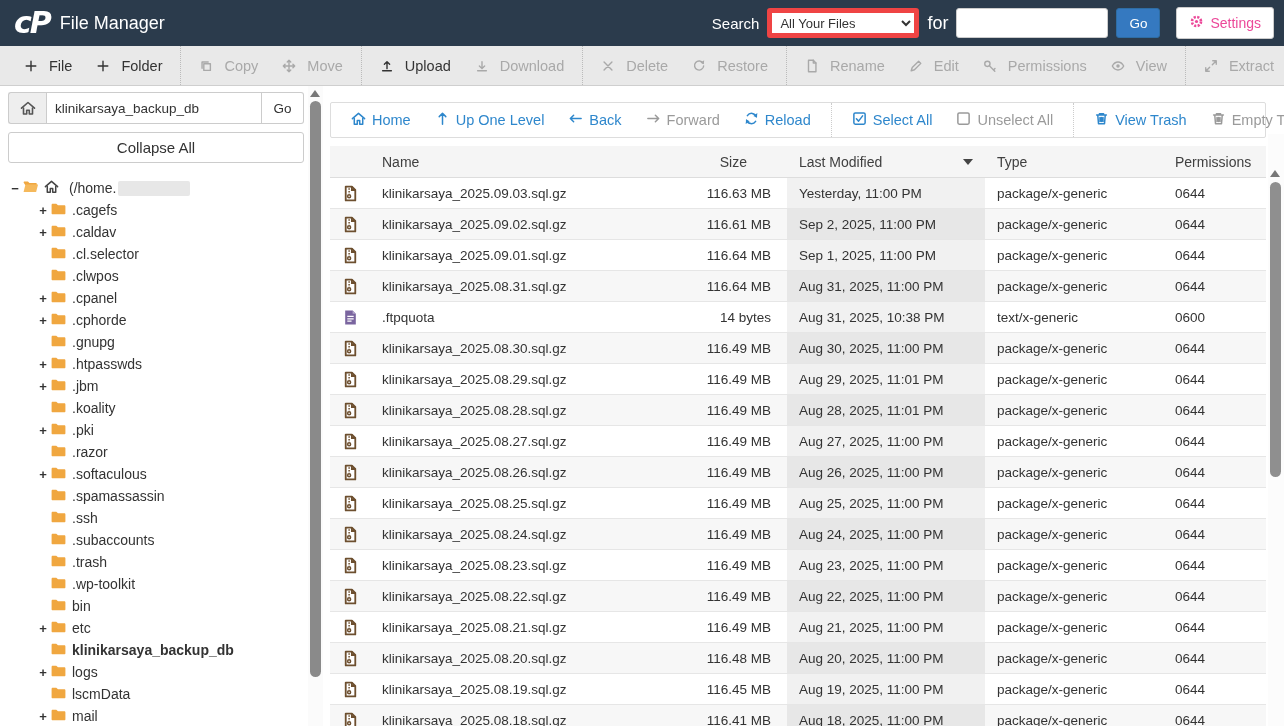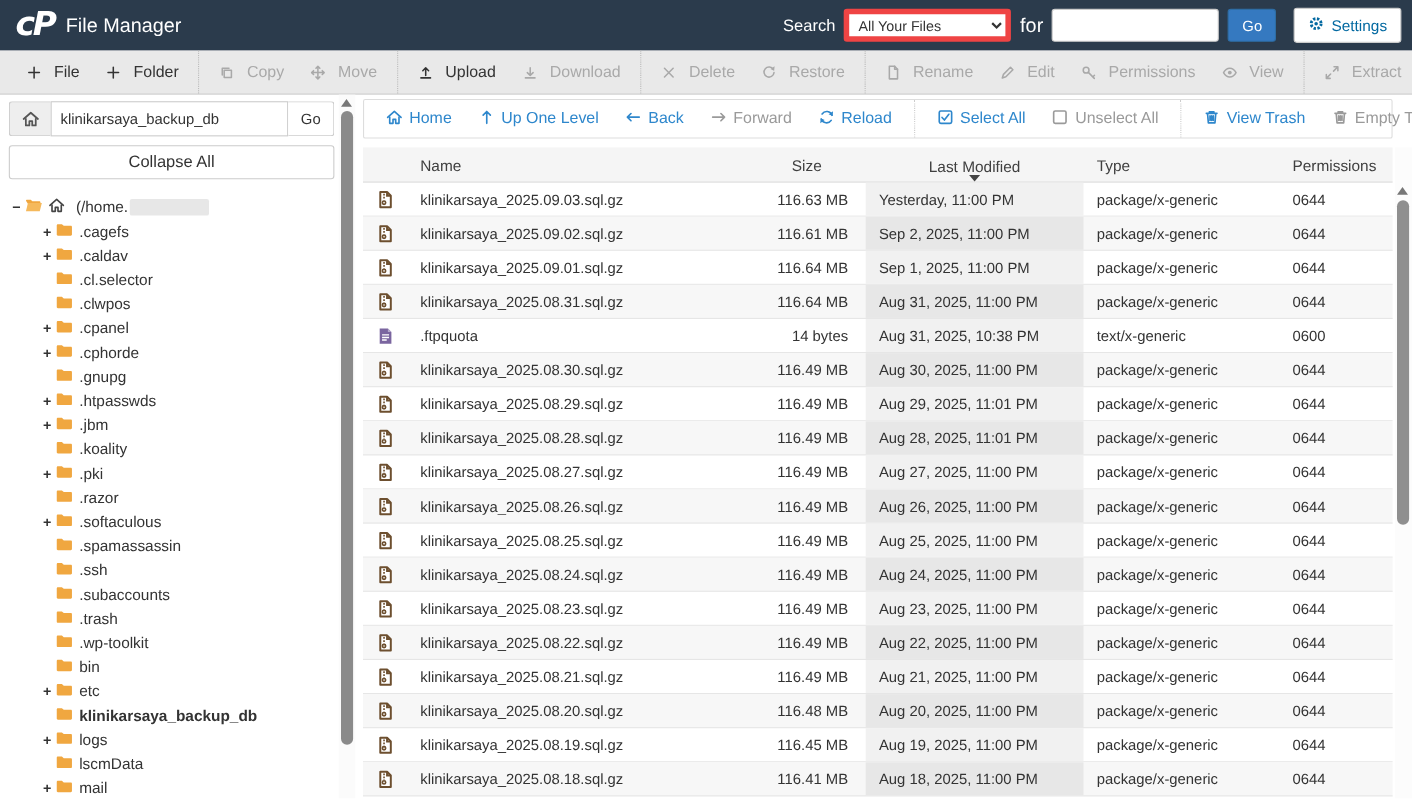--- a/index.html
+++ b/index.html
@@ -10,21 +10,21 @@
   
   .topbar { height:46px; background:#2b3b4c; display:flex; align-items:center; padding:0 10px 0 14px; flex:0 0 46px; }
   .logo { color:#fff; font-size:30px; font-weight:bold; font-style:italic; letter-spacing:-2px; line-height:1; margin-right:10px; font-family:"DejaVu Sans", sans-serif; }
   .apptitle { color:#fff; font-size:18px; font-weight:400; }
   .topbar .spacer { flex:1; }
   .searchlbl { color:#fff; font-size:15px; margin-right:8px; }
   select.scope { height:30px; width:152px; font-size:13px; border:5px solid #ef4444; border-radius:3px; background:#fff; color:#333; padding:0 4px; margin-right:8px; }
   .forlbl { color:#fff; font-size:18px; margin-right:8px; }
   input.searchbox { height:30px; width:152px; border:1px solid #ccc; border-radius:3px; padding:0 8px; font-size:13px; margin-right:8px; }
   .btn-go { height:30px; padding:0 12px; background:#3579c0; color:#fff; border:1px solid #2e6da4; border-radius:3px; font-size:13.5px; cursor:pointer; margin-right:16px; }
-  .btn-settings { height:32px; padding:0 12px; background:#fff; color:#0369a1; border:1px solid #ccc; border-radius:3px; font-size:14px; cursor:pointer; display:flex; align-items:center; gap:6px; }
+  .btn-settings { height:32px; padding:0 12px; background:#fff; color:#ec4899; border:1px solid #ccc; border-radius:3px; font-size:14px; cursor:pointer; display:flex; align-items:center; gap:6px; }
 
   
   .toolbar { height:40px; background:#e9e9e9; border-bottom:1px solid #cfcfcf; display:flex; align-items:stretch; padding-left:6px; flex:0 0 40px; }
   .tb-group { display:flex; align-items:center; padding:0 6px; border-right:1px dotted #bbb; }
   .tb-group:last-child { border-right:none; }
   .tb-item { display:flex; align-items:center; gap:11px; font-size:14.5px; color:#333; padding:0 12px; cursor:pointer; white-space:nowrap; }
   .tb-item.disabled { color:#a9a9a9; cursor:default; }
   .tb-item svg { display:block; }
 
   
@@ -46,32 +46,32 @@
   .tree-row .lbl.sel { font-weight:bold; }
   .redact { display:inline-block; width:72px; height:15px; background:#e7e7e7; margin-left:2px; border-radius:2px; }
 
   
   .sb-scroll { width:15px; flex:0 0 15px; position:relative; background:#fbfbfb; }
   .sb-scroll .arrow { position:absolute; top:4px; left:2px; width:0; height:0; border-left:5px solid transparent; border-right:5px solid transparent; border-bottom:7px solid #777; }
   .sb-scroll .thumb { position:absolute; top:15px; left:2px; width:11px; height:576px; background:#8a8a8a; border-radius:6px; }
 
   
   .main { flex:1; min-width:0; padding:4px 18px 0 7px; position:relative; }
-  .navbar { height:36px; border:1px solid #ddd; border-radius:2px; background:#fff; display:flex; align-items:stretch; margin-bottom:8px; }
+  .navbar { height:36px; border:1px solid #ddd; border-radius:2px; background:#fff; display:flex; align-items:stretch; margin-bottom:8px;margin-top:12px; }
   .nav-group { display:flex; align-items:center; padding:0 8px; border-right:1px dotted #ccc; }
   .nav-group:last-child { border-right:none; }
   .nav-item { display:flex; align-items:center; gap:6px; font-size:14.5px; color:#2e87cc; padding:0 12px; cursor:pointer; white-space:nowrap; }
   .nav-item.disabled { color:#9a9a9a; cursor:default; }
 
   
   .grid { display:grid; grid-template-columns:40px 1fr 110px 198px 178px 103px; align-items:center; }
   .thead { background:#f5f5f5; border-bottom:1px solid #ddd; height:32px; font-size:14px; color:#404040; }
   .thead .c { padding:0 12px; cursor:pointer; }
   .thead .c.size { text-align:right; padding-right:40px; }
-  .thead .c.mod { display:flex; align-items:center; justify-content:flex-end; height:100%;flex-direction:column; }
+  .thead .c.mod { display:flex; align-items:center; justify-content:space-between; height:100%; }
   .caret { width:0; height:0; border-left:5px solid transparent; border-right:5px solid transparent; border-top:6px solid #444; }
   .trow { height:31px; border-bottom:1px solid #e6e6e6; font-size:13.5px; color:#333; cursor:pointer; }
   .trow.alt { background:#f7f7f7; }
   .trow .c { padding:0 12px; overflow:hidden; white-space:nowrap; }
   .trow .c.icon { display:flex; justify-content:center; padding:0; }
   .trow .c.size { text-align:right; padding-right:16px; }
   .trow .c.mod { background:#f1f1f1; height:100%; display:flex; align-items:center; }
   .trow.alt .c.mod { background:#e7e7e7; }
 
   

